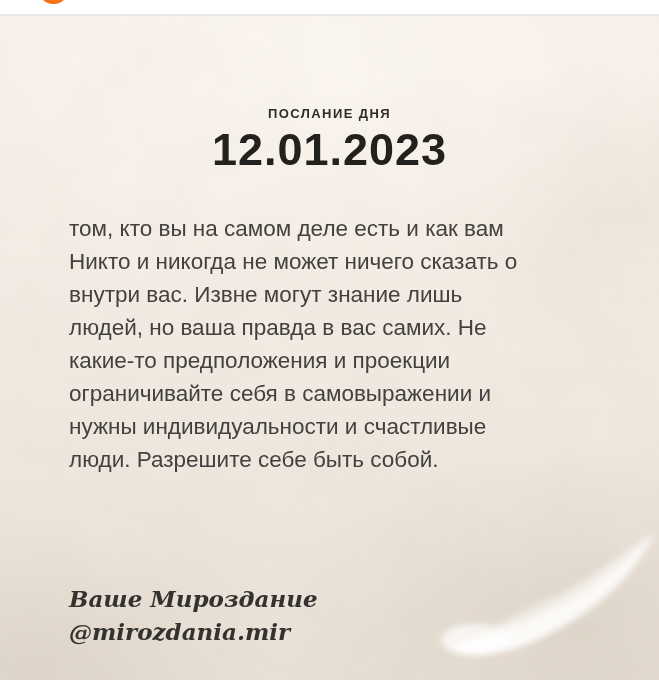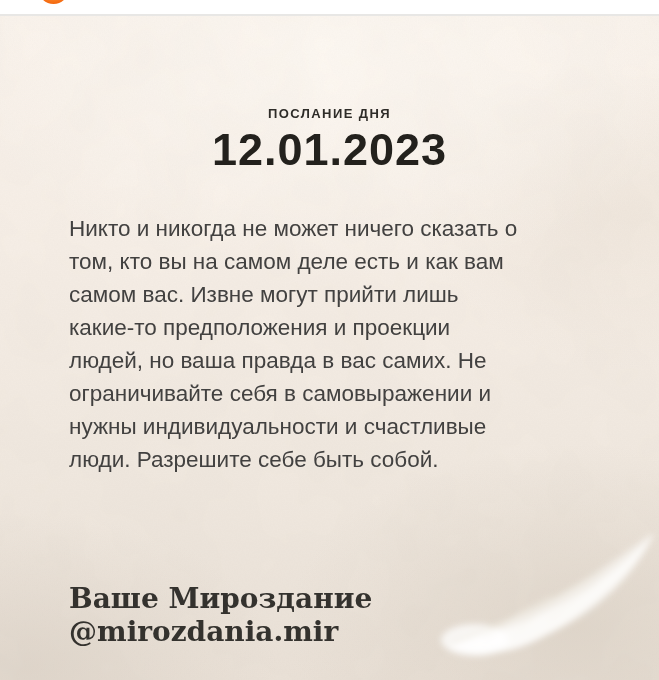--- a/index.html
+++ b/index.html
@@ -100,25 +100,26 @@
     line-height: 33px;
     color: #424140;
     z-index: 3;
   }
   .body-text .line { white-space: nowrap; }
   .signature {
     position: absolute;
     top: 566px;
     left: 69px;
     font-family: "DejaVu Serif", serif;
-    font-size: 28px;
+    font-size: 23px;
     font-weight: bold;
     line-height: 33px;
     color: #34322e;
     z-index: 3;
+    font-style: italic;
   }
   .feather {
     position: absolute;
     right: -6px;
     bottom: 12px;
     width: 232px;
     height: 138px;
     z-index: 2;
     pointer-events: none;
   }
@@ -149,25 +150,25 @@
         <feColorMatrix type="matrix" values="0 0 0 0 0.48  0 0 0 0 0.45  0 0 0 0 0.40  0 0 0 0.06 0"></feColorMatrix>
       </filter>
       <rect width="659" height="664" filter="url(#grain)"></rect>
     </svg>
 
     <div class="eyebrow">ПОСЛАНИЕ ДНЯ</div>
 
     <div class="date">12.01.2023</div>
 
     <div class="body-text">
+      <div class="line">том, кто вы на самом деле есть и как вам</div>
       <div class="line">Никто и никогда не может ничего сказать о</div>
-      <div class="line">том, кто вы на самом деле есть и как вам</div>
-      <div class="line">самом вас. Извне могут прийти лишь</div>
+      <div class="line">внутри вас. Извне могут знание лишь</div>
+      <div class="line">людей, но ваша правда в вас самих. Не</div>
       <div class="line">какие-то предположения и проекции</div>
-      <div class="line">людей, но ваша правда в вас самих. Не</div>
       <div class="line">ограничивайте себя в самовыражении и</div>
       <div class="line">нужны индивидуальности и счастливые</div>
       <div class="line">люди. Разрешите себе быть собой.</div>
     </div>
 
     <div class="signature">
       <div>Ваше Мироздание</div>
       <div>@mirozdania.mir</div>
     </div>
 

